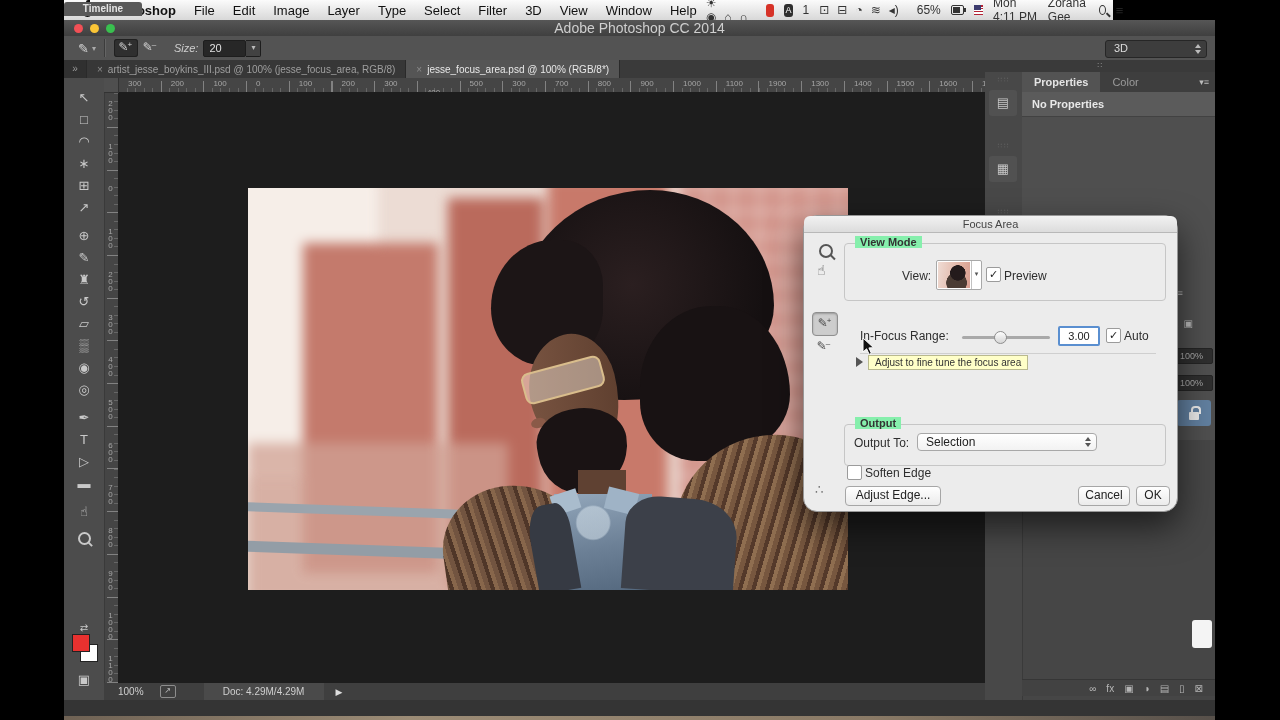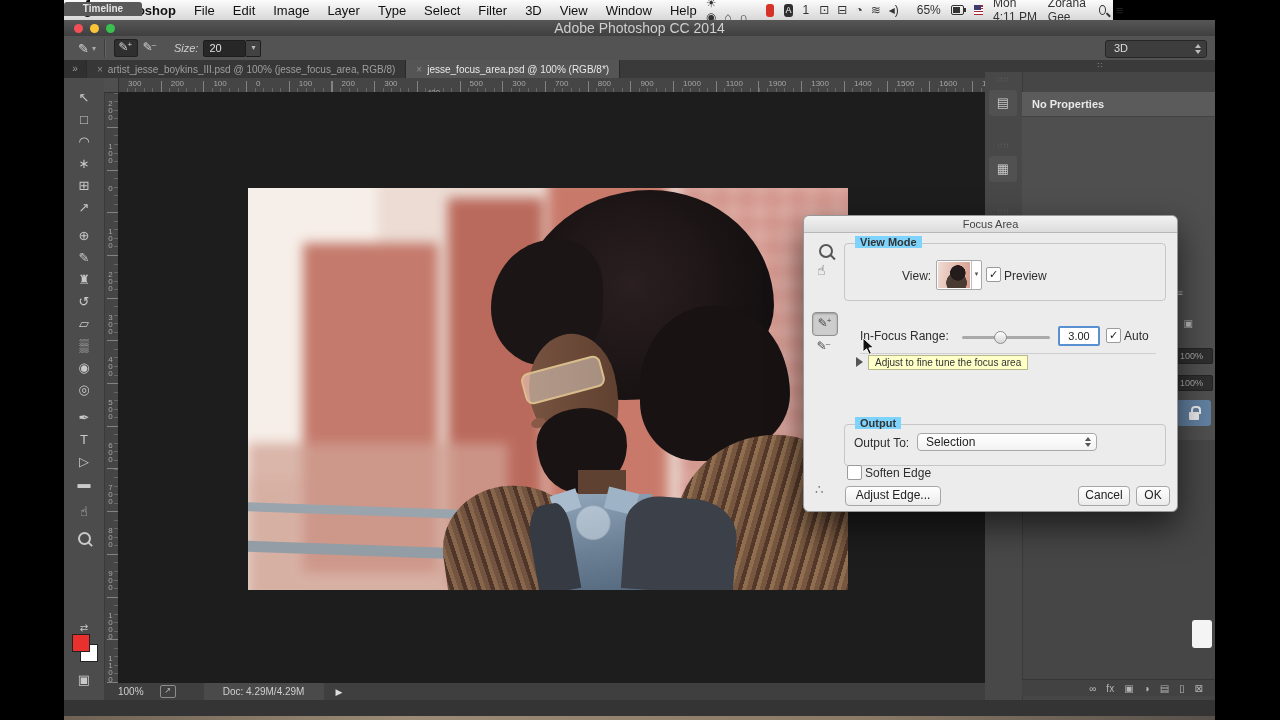--- a/index.html
+++ b/index.html
@@ -122,27 +122,27 @@
   
   .statusbar{left:104px;top:683px;width:881px;height:17px;background:#3f3f3f;display:flex;align-items:center;color:#cfcfcf;font-size:10px;}
   .statzoom{margin-left:14px;}
   .sharebox{margin-left:16px;width:14px;height:11px;border:1px solid #8d8d8d;border-radius:2px;font-size:8px;line-height:10px;text-align:center;color:#bbb;}
   .docbox{margin-left:28px;width:120px;height:17px;background:#4a4a4a;text-align:center;line-height:17px;}
   .playglyph{margin-left:12px;color:#ddd;font-size:9px;}
   .timelinebar{left:64px;top:700px;width:1151px;height:16px;background:#343434;}
   .timelinetab{position:absolute;left:64px;top:2px;width:78px;height:14px;background:#595959;border-radius:3px 3px 0 0;color:#e4e4e4;font-weight:bold;font-size:10px;text-align:center;line-height:14px;}
   .bottomstrip{left:64px;top:716px;width:1151px;height:4px;background:linear-gradient(90deg,#6f6254,#9c8c76 30%,#8a7a66 70%,#57504a);}
   
-  .dialog{left:803px;top:215px;width:373px;height:295px;background:#ececec;border:1px solid #979797;border-radius:6px;
+  .dialog{left:803px;top:215px;width:373px;height:295px;background:#ececec;border:1px solid #979797;border-radius:14px;
           box-shadow:0 14px 34px rgba(0,0,0,.6);z-index:50;font-size:12px;color:#2e2e2e;}
   .dlgtitle{position:absolute;left:0;right:0;top:0;height:16px;background:linear-gradient(#f2f2f2,#dcdcdc);border-bottom:1px solid #b8b8b8;
             border-radius:6px 6px 0 0;text-align:center;font-size:11px;color:#444;line-height:16px;}
   .dlg .abs{position:absolute;}
   .group{position:absolute;border:1px solid #c6c6c6;border-radius:4px;}
-  .grouplabel{position:absolute;top:-8px;left:10px;background:#7dd3fc;padding:0 5px;font-weight:bold;font-size:11px;color:#333;text-align:right;}
+  .grouplabel{position:absolute;top:-8px;left:10px;background:#86efac;padding:0 5px;font-weight:bold;font-size:11px;color:#333;text-align:right;}
   .dmag{position:absolute;width:10px;height:10px;border:2px solid #555;border-radius:50%;}
   .dmag::after{content:"";position:absolute;width:7px;height:2px;background:#555;transform:rotate(45deg);left:8px;top:10px;}
   .dhand{position:absolute;font-size:14px;color:#555;}
   .dlgtool{position:absolute;width:24px;height:22px;border-radius:4px;text-align:center;line-height:21px;font-size:12px;color:#444;}
   .dlgtool.selected{background:#cdcdcd;border:1px solid #8f8f8f;box-shadow:inset 0 1px 2px rgba(0,0,0,.25);}
   .cb{position:absolute;width:13px;height:13px;background:#fff;border:1px solid #9b9b9b;border-radius:2px;font-size:11px;line-height:12px;text-align:center;color:#222;font-weight:bold;}
   .thumbbox{position:absolute;display:flex;border:1px solid #a8a8a8;background:#fff;border-radius:2px;}
   .thumbimg{width:32px;height:26px;margin:1px;background:radial-gradient(circle at 62% 42%,#241b1c 0 30%,transparent 32%),radial-gradient(circle at 58% 80%,#4a3b33 0 36%,transparent 38%),linear-gradient(100deg,#efdcd4 0%,#dfae9e 70%,#d69d90 100%);}
   .thumbdrop{width:9px;border-left:1px solid #c2c2c2;font-size:7px;color:#555;text-align:center;line-height:26px;}
   .slidertrack{position:absolute;height:3px;background:#a9a9a9;border-radius:2px;}
@@ -382,20 +382,25 @@
           <div class="stripbtn" style="top: 18px;">▤</div>
           <div class="striphandle" style="top: 6px;">∷ ∷</div>
           <div class="stripbtn" style="top: 84px;">▦</div>
           <div class="striphandle" style="top: 72px;">∷ ∷</div>
           <div class="stripbtn" style="top: 150px;">◑</div>
           <div class="striphandle" style="top: 138px;">∷ ∷</div>
           <div class="stripbtn" style="top: 216px;">▨</div>
           <div class="striphandle" style="top: 204px;">∷ ∷</div>
         </div>
       </div>
+    <div class="ptabs">
+      <span class="ptab active">Properties</span>
+      <span class="ptab">Color</span>
+      <span class="pmenu">▾≡</span>
+    </div>
     <div class="pbody">
       <div class="pempty">No Properties</div>
     </div>
 
     <div class="layfrag" style="top:228px;right:2px;font-size:9px;">▾≡</div>
     <div class="layfrag" style="top:258px;right:4px;font-size:10px;" id="lockIcons"><span style="margin-right: 4px;">✎</span><span style="margin-right: 4px;">▣</span></div>
     <div class="darkfield" style="top:288px;">100%</div>
     <div class="darkfield" style="top:315px;">100%</div>
     <div class="lockbtn" style="top:340px;">
       <span class="lockshackle"></span>

